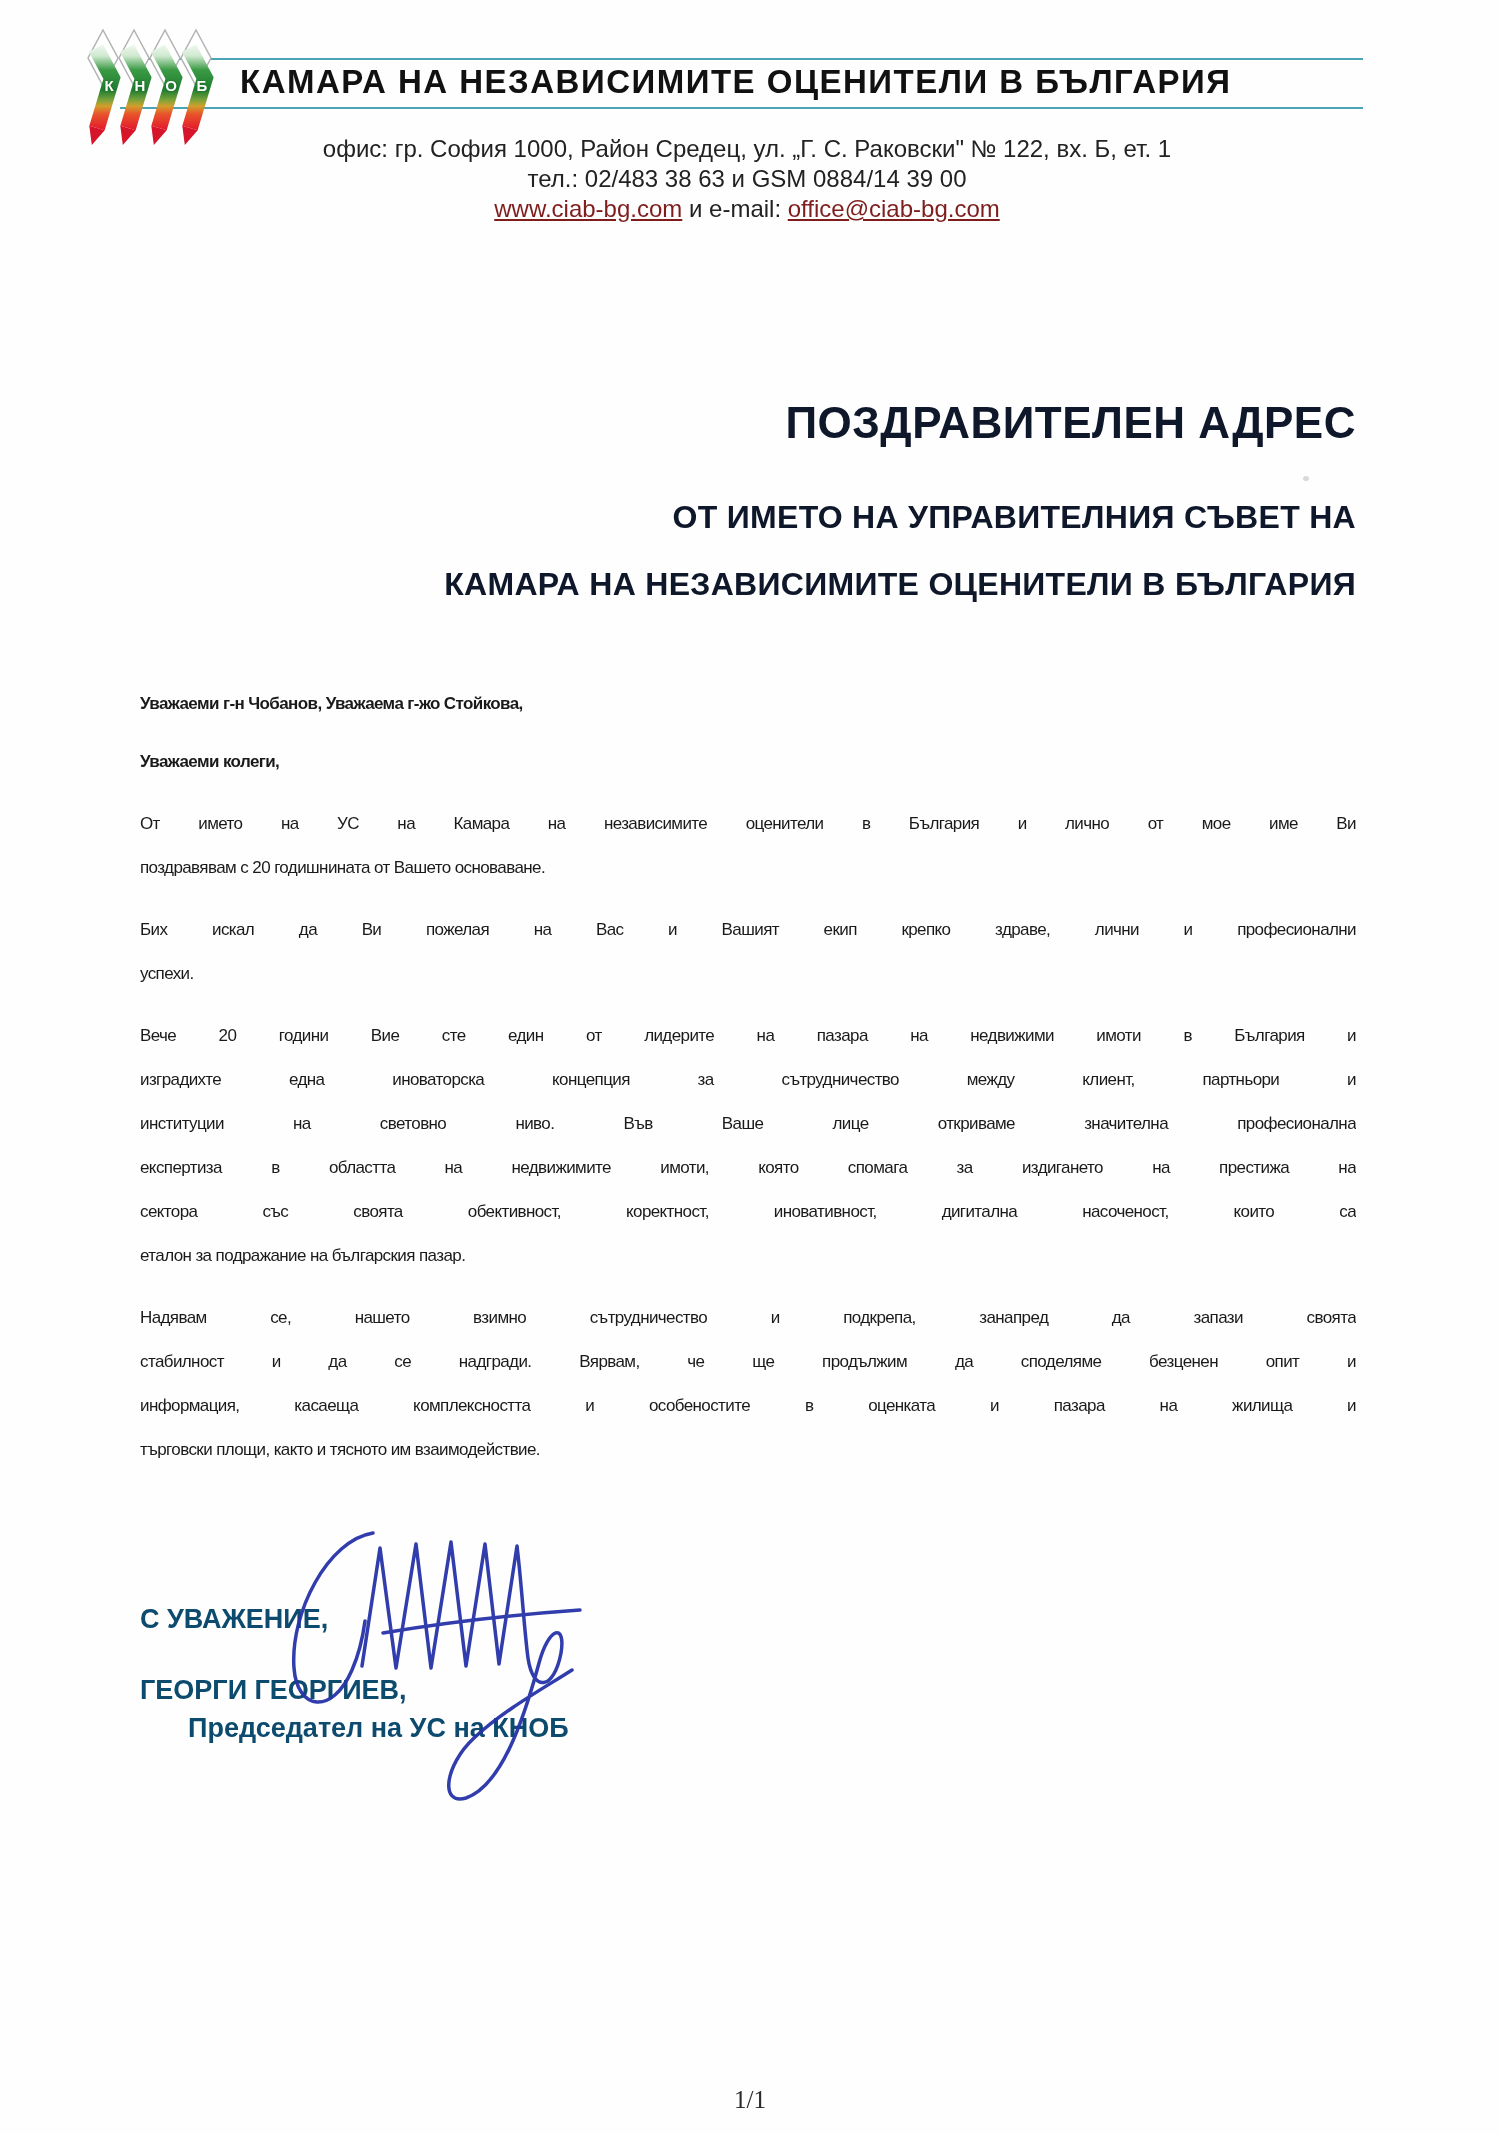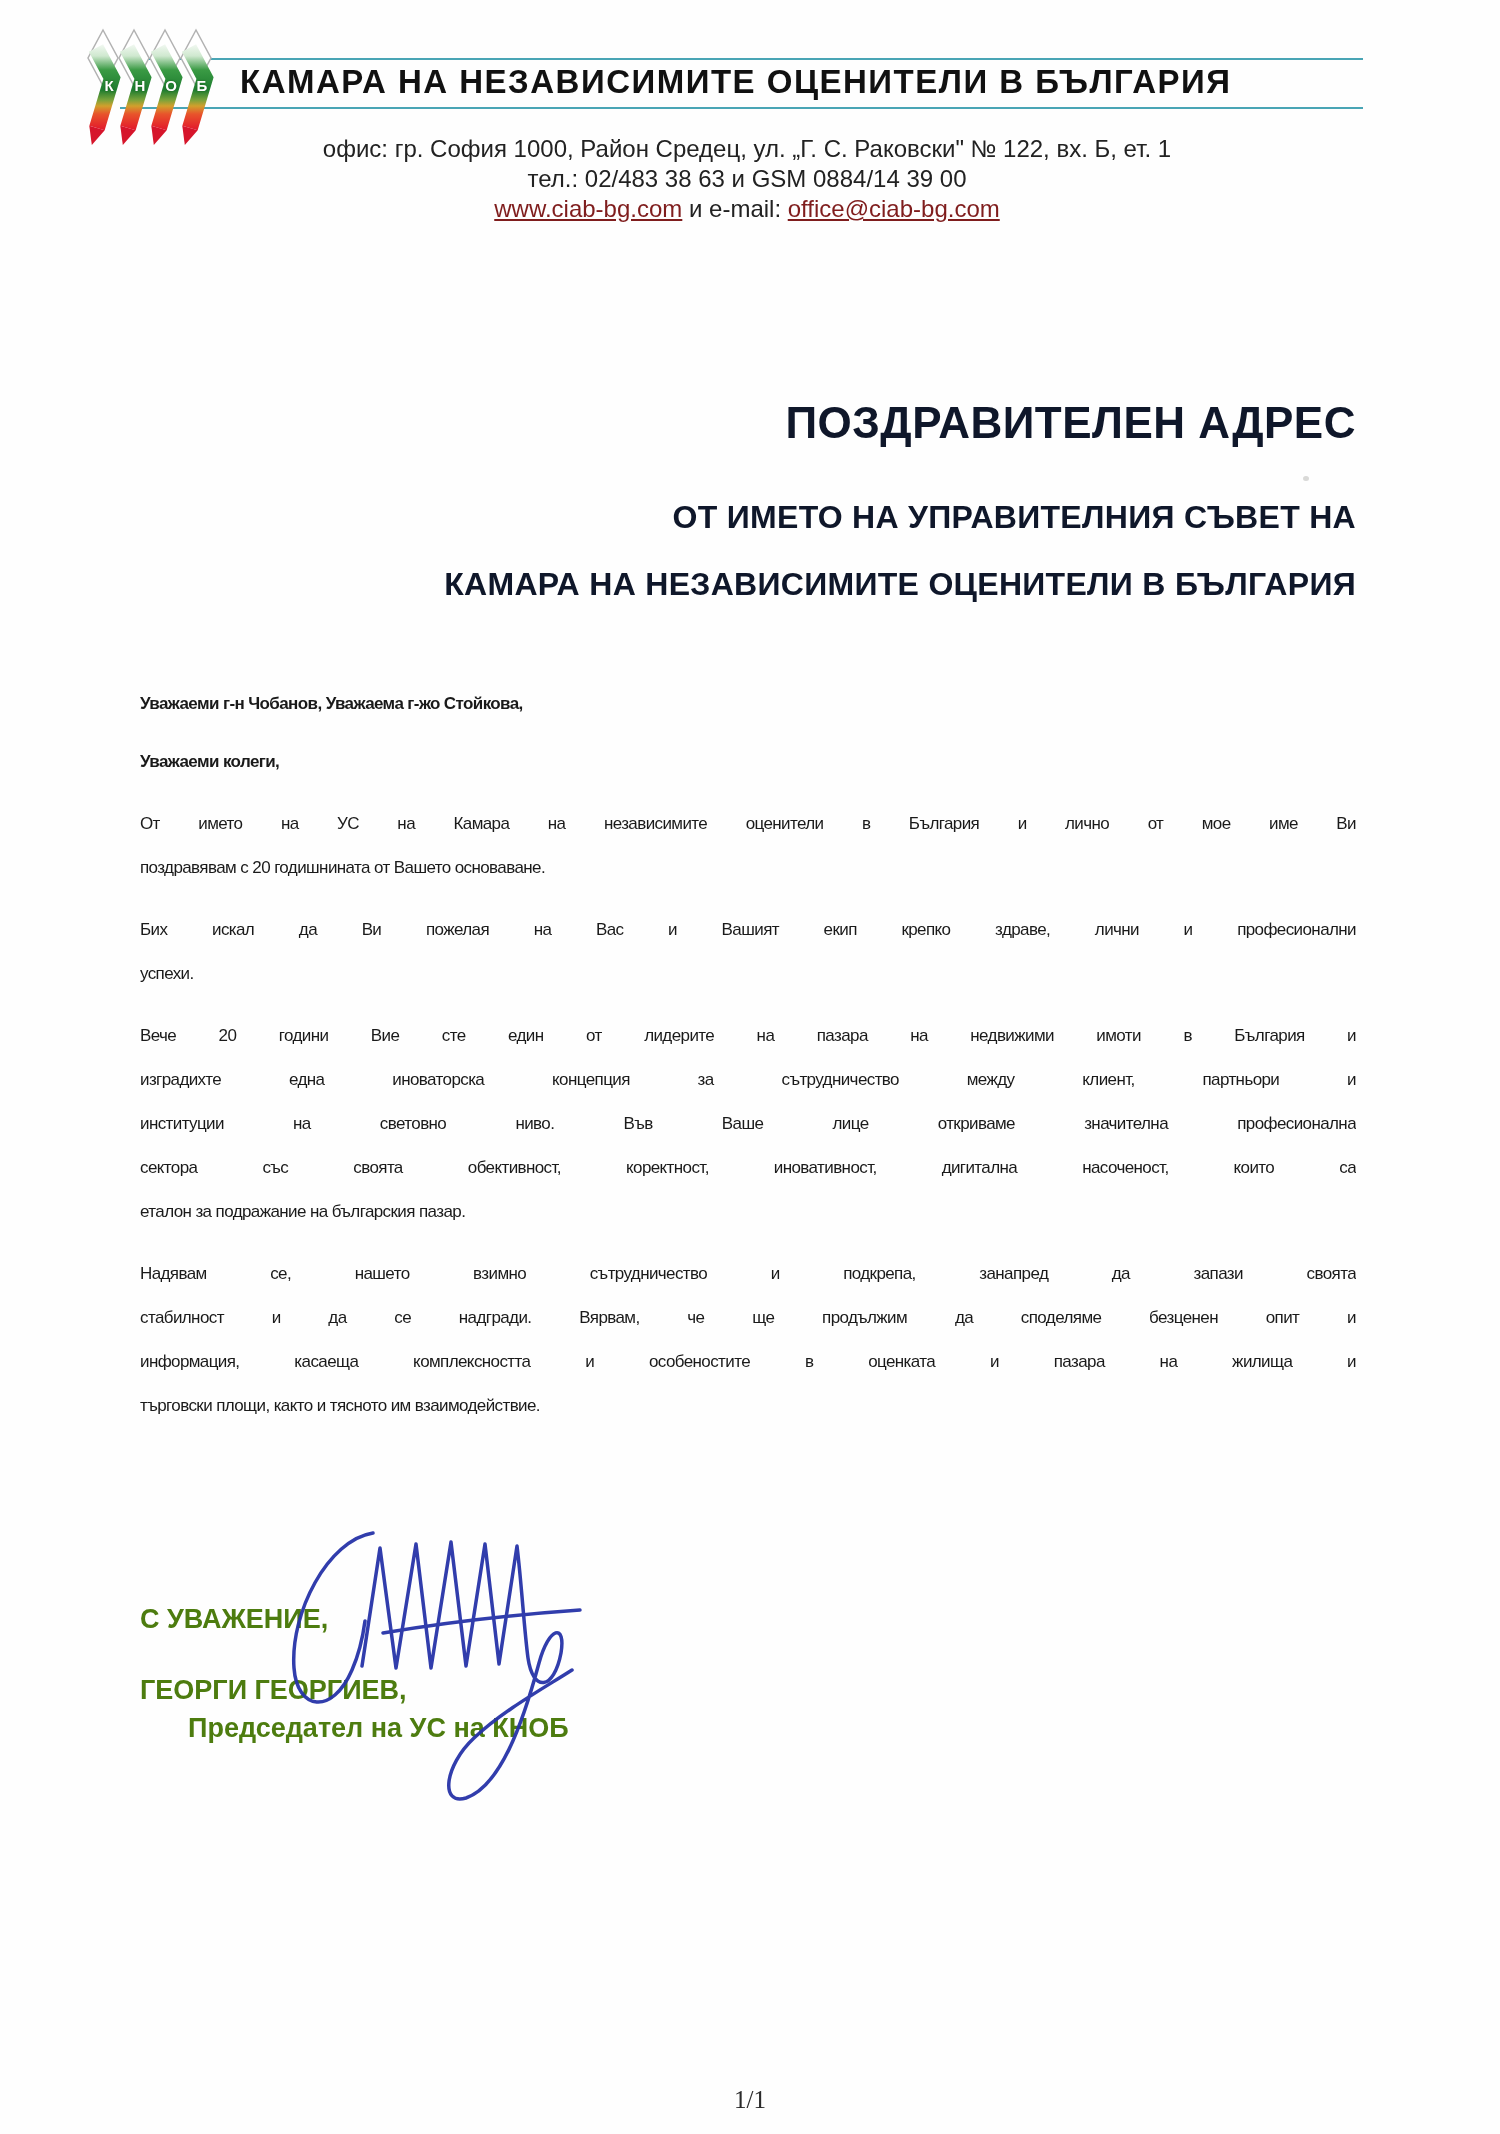--- a/index.html
+++ b/index.html
@@ -46,21 +46,21 @@
   .salutation{font-weight:700;line-height:44px;margin-bottom:14px;}
   .para{margin-top:18px;}
   .jl{ 
     text-align:justify;line-height:44px;height:44px;overflow:hidden;
   }
   .jl::after{content:"";display:inline-block;width:100%;height:0;}
   .ln{ 
     text-align:left;line-height:44px;height:44px;overflow:hidden;
   }
   
-  .sign-block{position:absolute;left:140px;top:1597px;font-size:27px;color:#4d7c0f;}
+  .sign-block{position:absolute;left:140px;top:1597px;font-size:27px;color:#0c4a6e;}
   .sign-closing{font-weight:700;line-height:44px;}
   .sign-name{font-weight:700;line-height:38px;margin-top:30px;}
   .sign-title{font-weight:700;line-height:38px;margin-left:48px;}
   .signature-svg{position:absolute;left:288px;top:1518px;}
   
   .page-num{
     position:absolute;left:0;top:2086px;width:100%;text-align:center;
     font-family:"Liberation Serif","DejaVu Serif",serif;font-size:25px;color:#2a2a2a;
   }
   .artifact-dot{
@@ -131,20 +131,21 @@
 
     <div class="para">
       <div class="jl">Бих искал да Ви пожелая на Вас и Вашият екип крепко здраве, лични и професионални</div>
       <div class="ln">успехи.</div>
     </div>
 
     <div class="para">
       <div class="jl">Вече 20 години Вие сте един от лидерите на пазара на недвижими имоти в България и</div>
       <div class="jl">изградихте една иноваторска концепция за сътрудничество между клиент, партньори и</div>
       <div class="jl">институции на световно ниво. Във Ваше лице откриваме значителна професионална</div>
+      <div class="jl">експертиза в областта на недвижимите имоти, която спомага за издигането на престижа на</div>
       <div class="jl">сектора със своята обективност, коректност, иновативност, дигитална насоченост, които са</div>
       <div class="ln">еталон за подражание на българския пазар.</div>
     </div>
 
     <div class="para">
       <div class="jl">Надявам се, нашето взимно сътрудничество и подкрепа, занапред да запази своята</div>
       <div class="jl">стабилност и да се надгради. Вярвам, че ще продължим да споделяме безценен опит и</div>
       <div class="jl">информация, касаеща комплексността и особеностите в оценката и пазара на жилища и</div>
       <div class="ln">търговски площи, както и тясното им взаимодействие.</div>
     </div>

